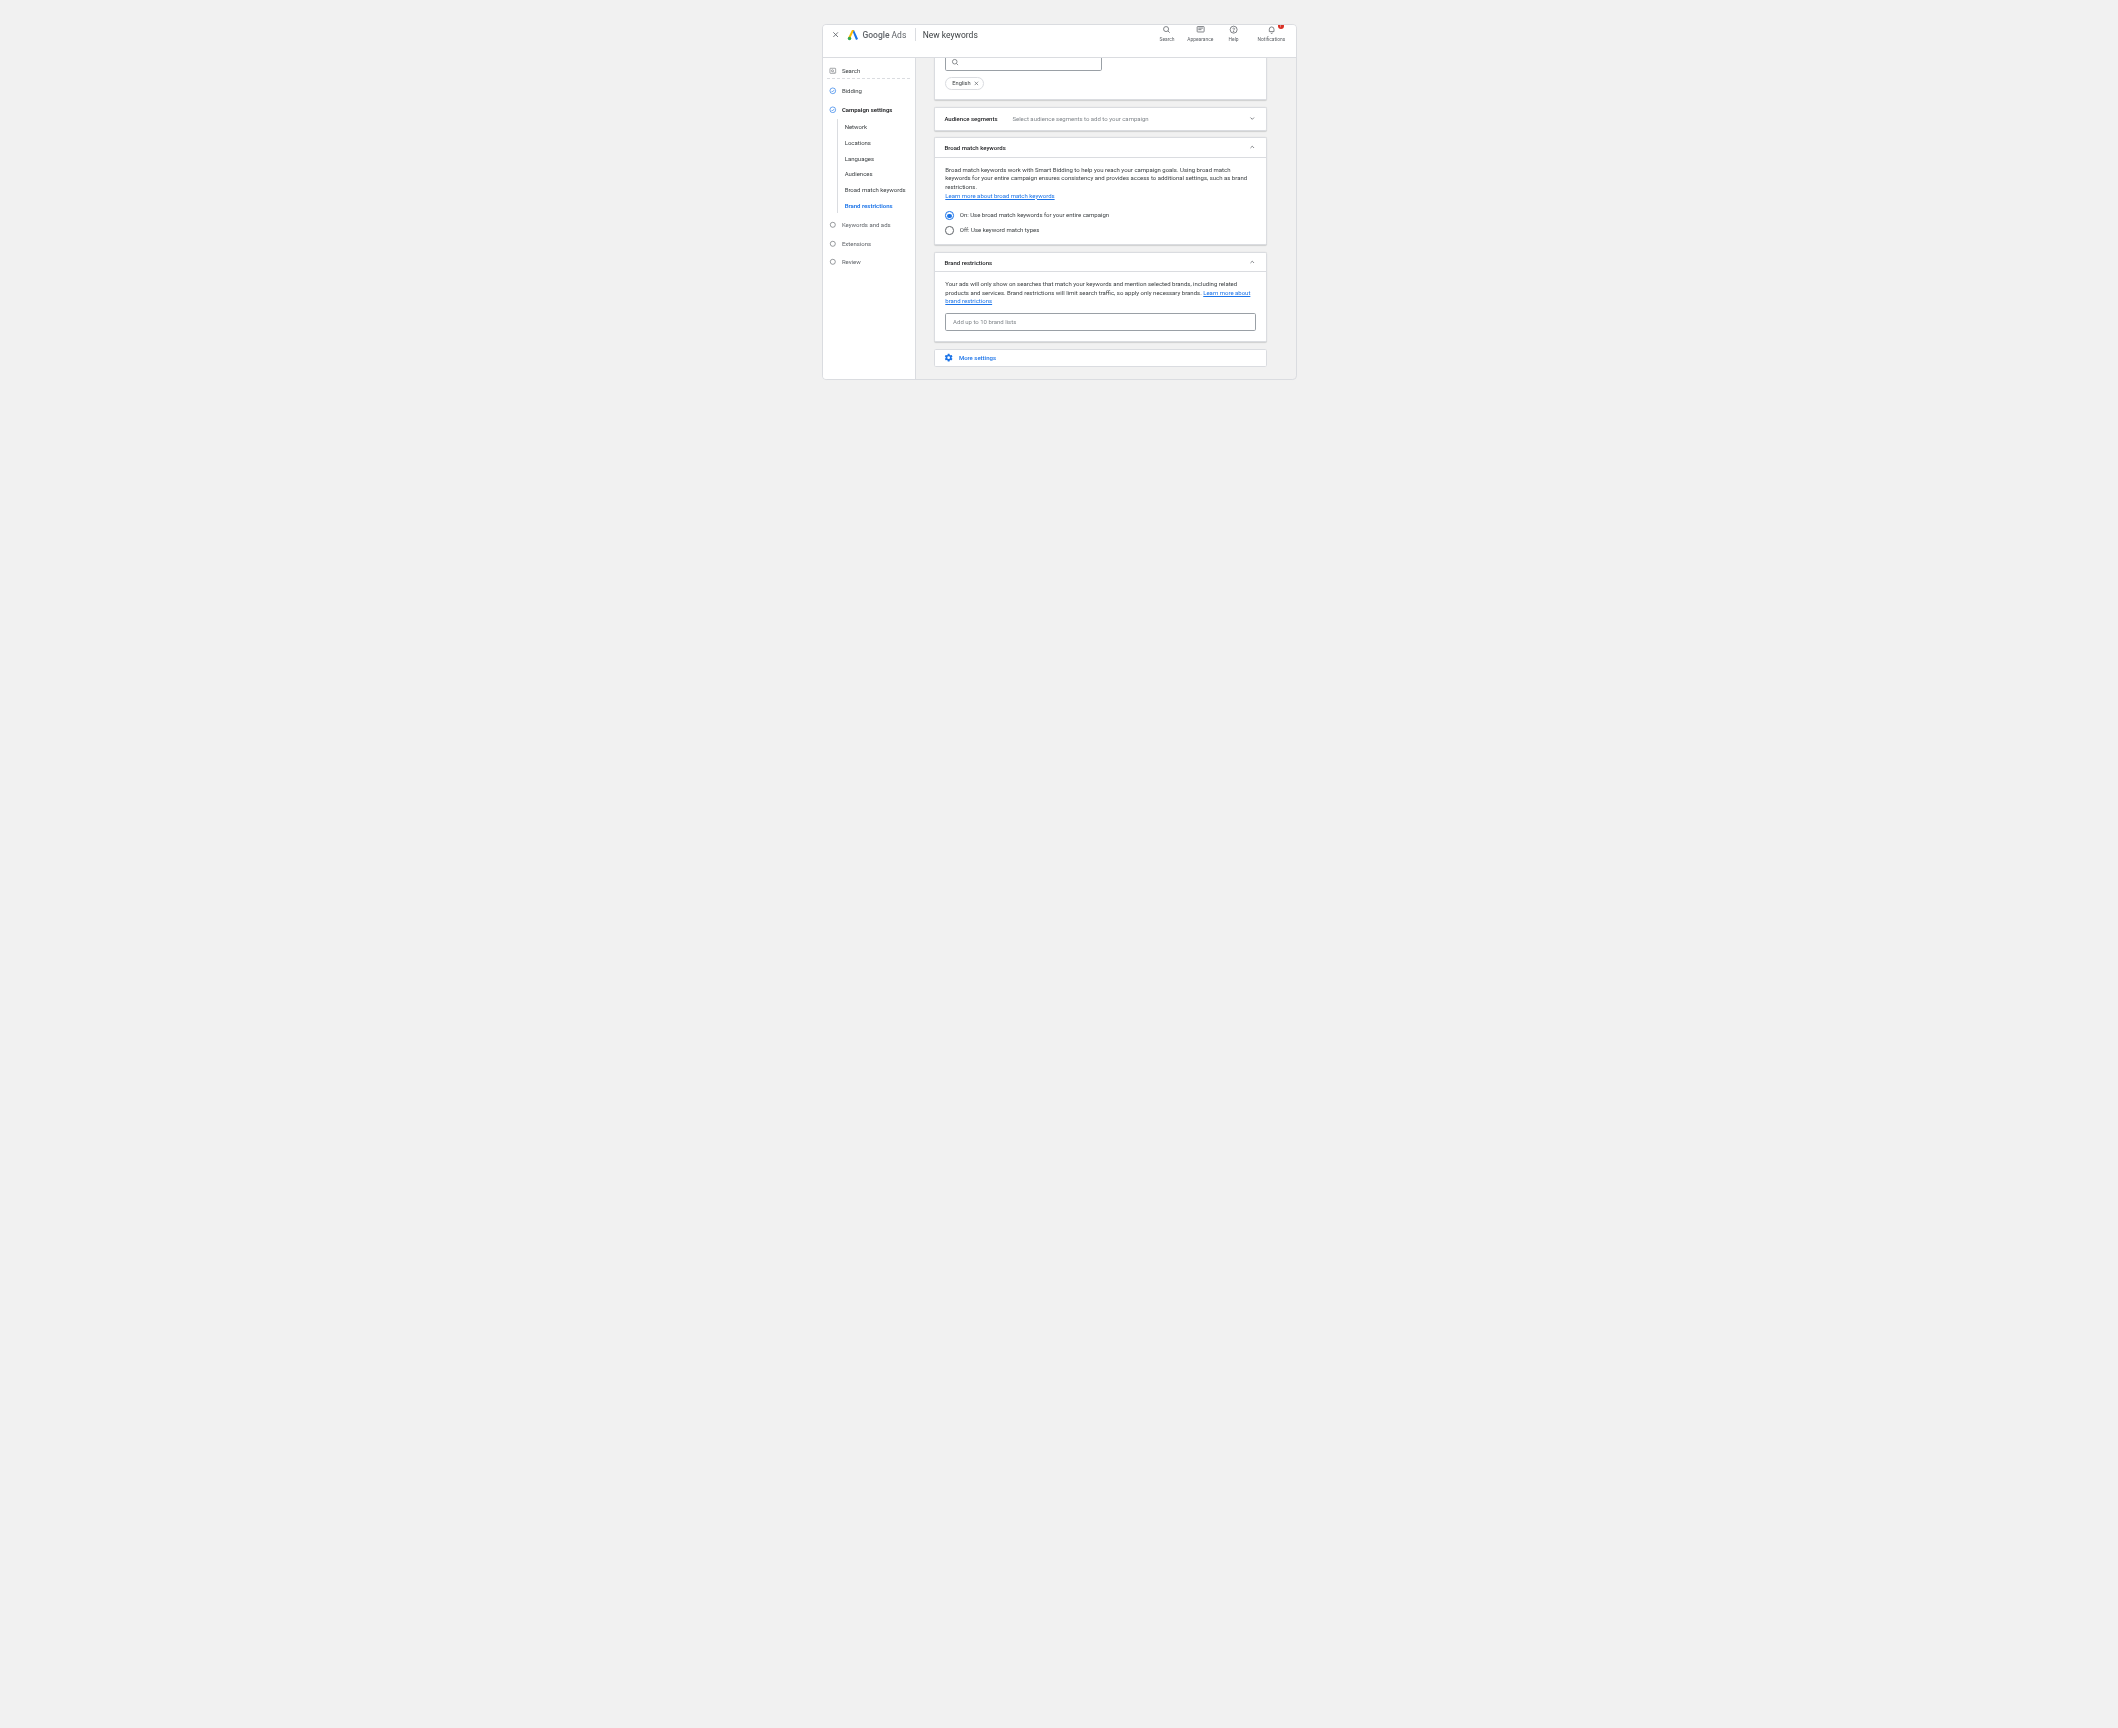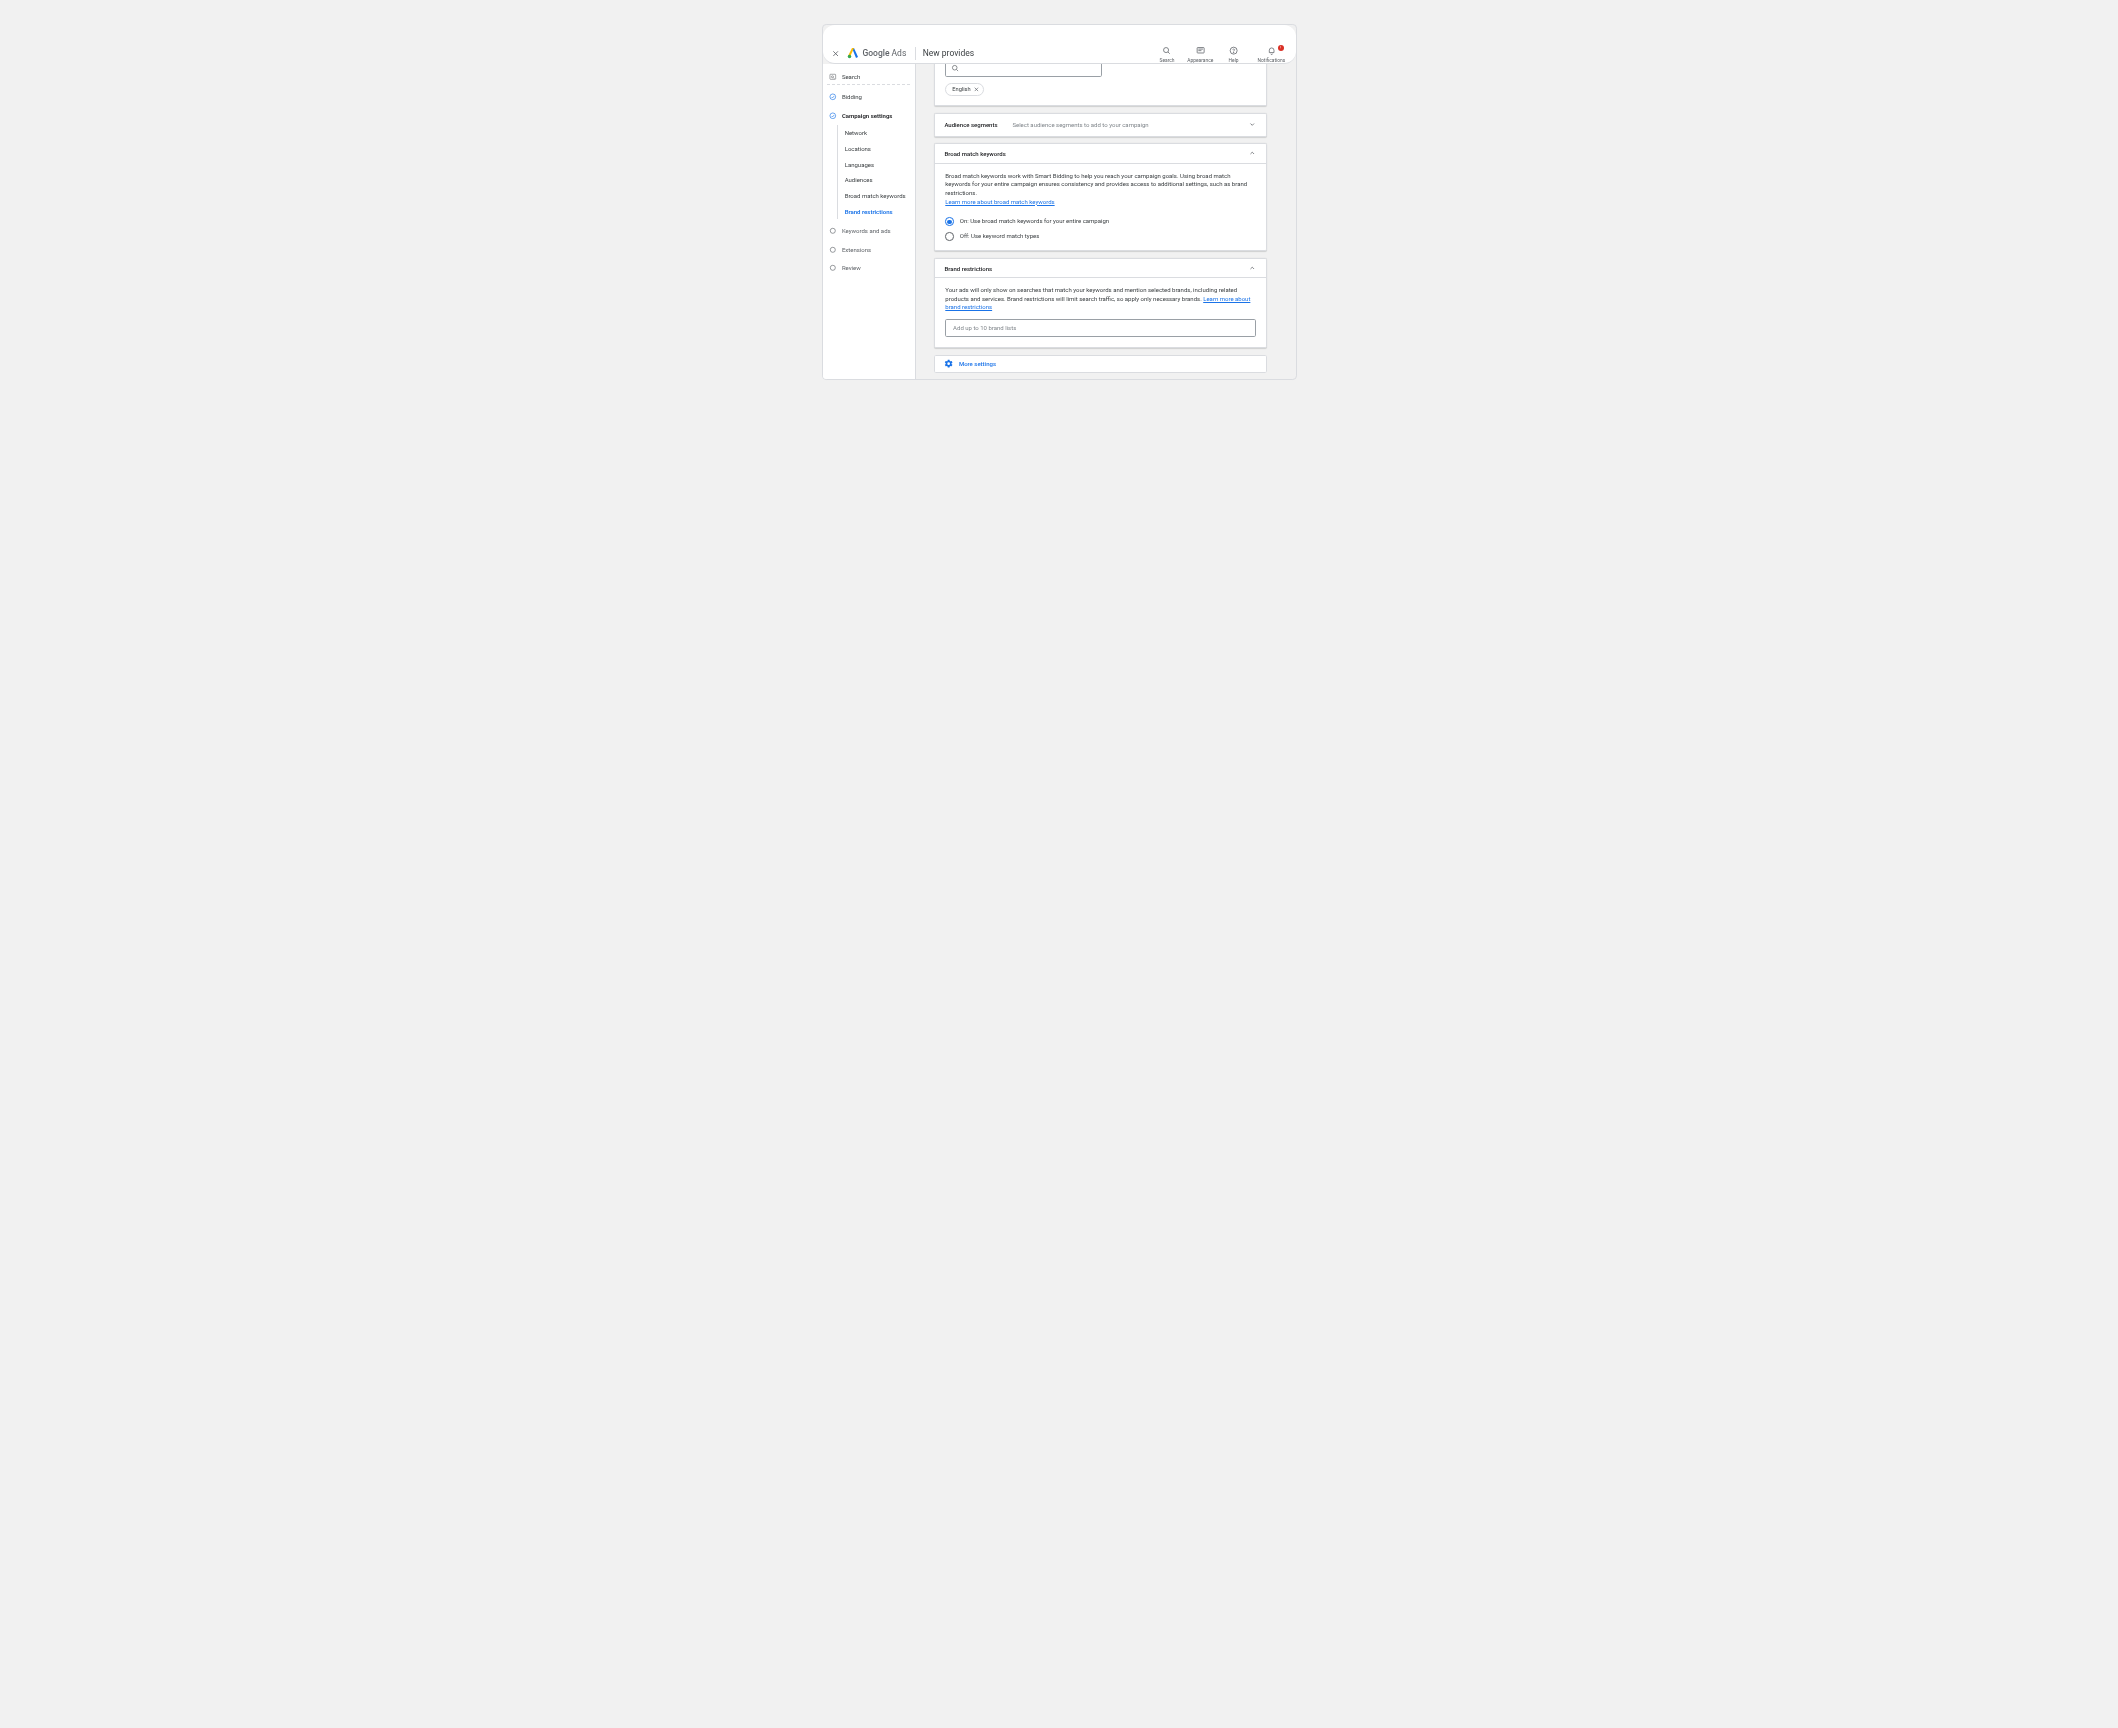--- a/index.html
+++ b/index.html
@@ -19,27 +19,26 @@
     border: 0.4px solid #dadce0;
     border-radius: 4.2px;
     overflow: hidden;
     display: flex;
     flex-direction: column;
     box-shadow: 0 0 0 rgba(0,0,0,0);
   }
 
   
   .header {
-    height: 39px;
+    height: 33px;
     background: #fff;
     border-bottom: 0.4px solid #dadce0;
     display: flex;
-    align-items: flex-end;
+    align-items: flex-start;
     padding: 0 7.6px 0 3.4px;
-    border-radius: 12px;
   }
   .header-left { display: flex; align-items: center; }
   .close-btn {
     width: 19.5px; height: 19.5px; border-radius: 50%;
     display: flex; align-items: center; justify-content: center;
     color: #5f6368; cursor: pointer;
   }
   .logo {
     display: flex; align-items: center; gap: 3.4px;
     margin-left: 1.7px;
@@ -255,21 +254,21 @@
           <path d="M20 4 L28 4 L44 40 L36 44 Z" fill="#1a73e8"></path>
           <path d="M20 4 L28 4 L12 40 L4 36 Z" fill="#fbbc04"></path>
           <circle cx="10" cy="38" r="7" fill="#34a853"></circle>
         </svg>
         <span class="logo-text">
           <b>Google</b>
           <span>Ads</span>
         </span>
       </div>
       <div class="vdiv"></div>
-      <div class="page-title">New provides</div>
+      <div class="page-title">New keywords</div>
     </div>
 
     <div class="header-right">
       <div class="hicon">
         <svg viewBox="0 0 24 24" fill="none" stroke="currentColor" stroke-width="2">
             <circle cx="10.5" cy="10.5" r="6.5"></circle>
             <path d="M20 20 L15.5 15.5"></path>
           </svg>
         <span class="lbl">Search</span>
       </div>

